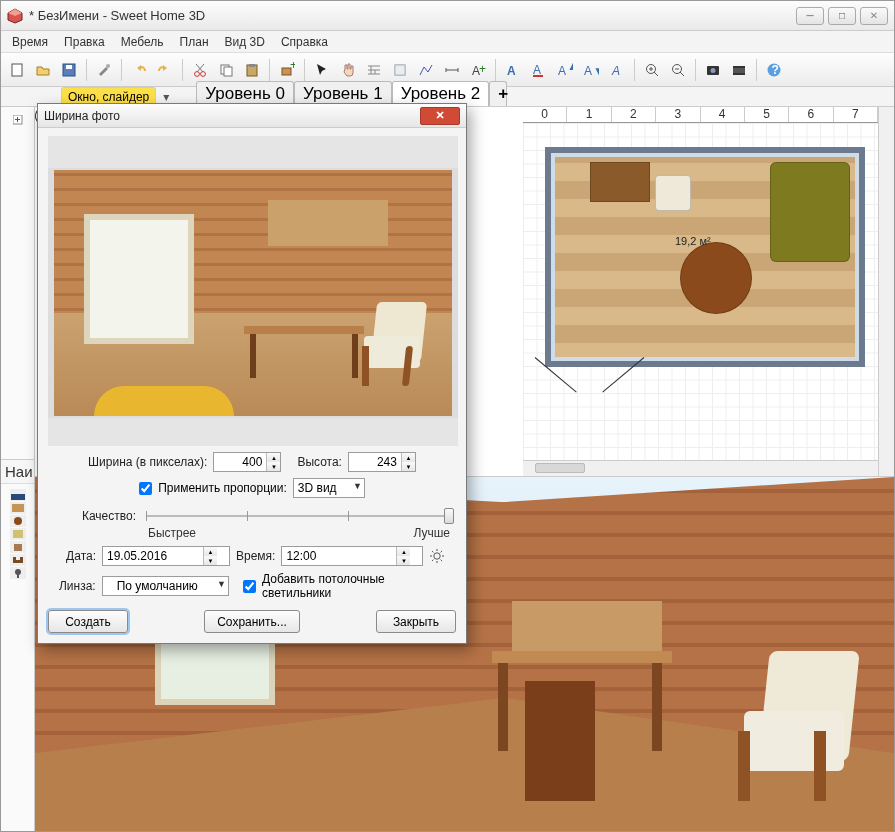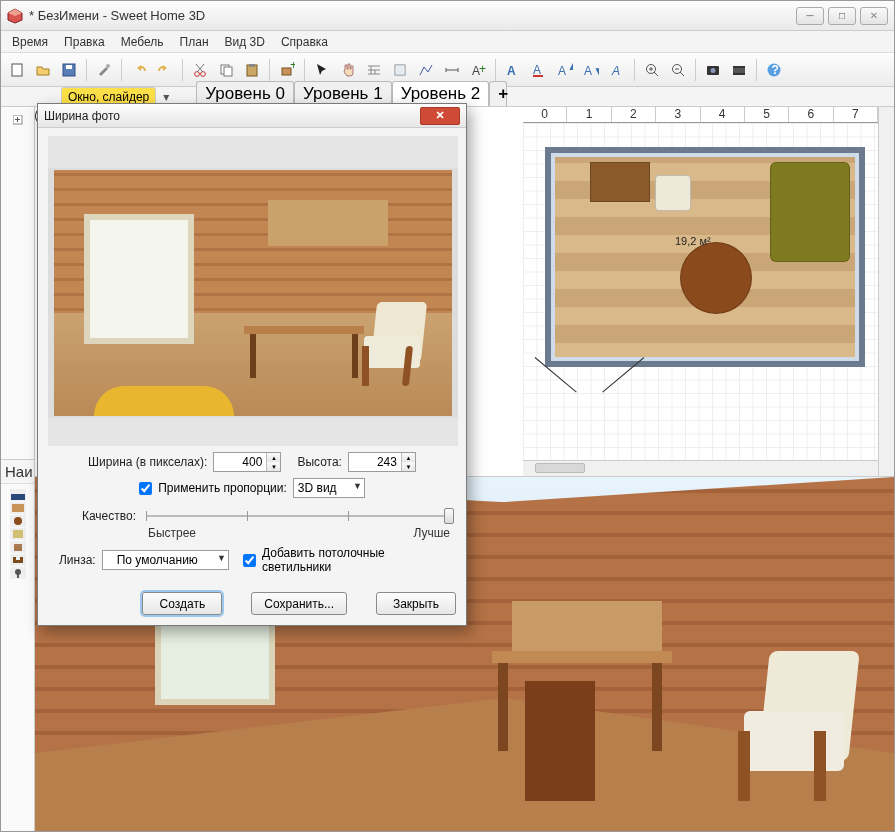--- a/index.html
+++ b/index.html
@@ -111,21 +111,21 @@
   select, .combo { height:20px; border:1px solid #9c9c9c; background:#fff; font-size:12px; padding:0 16px 0 4px; position:relative; display:inline-flex; align-items:center; }
   .combo .arr { position:absolute; right:2px; top:2px; font-size:9px; color:#333; }
   input[type=checkbox] { width:13px; height:13px; }
   .slider-wrap { margin:8px 4px 2px; }
   .slider-labelrow { display:flex; align-items:center; gap:10px; }
   .slider { flex:1; height:20px; position:relative; }
   .slider .track { position:absolute; top:9px; left:0; right:0; height:2px; background:#bbb; }
   .slider .tick { position:absolute; top:5px; width:1px; height:10px; background:#999; }
   .slider .thumb { position:absolute; top:2px; width:10px; height:16px; background:linear-gradient(#fafafa,#dcdcdc); border:1px solid #888; border-radius:2px; }
   .slider-ends { display:flex; justify-content:space-between; font-size:11px; color:#333; padding:0 2px 0 96px; }
-  .btnrow { display:flex; justify-content:flex-end; gap:29px; margin-top:18px; }
+  .btnrow { display:flex; justify-content:space-between; gap:0; margin-top:10px; }
   .pushbtn { min-width:80px; height:23px; border:1px solid #8a8a8a; border-radius:3px; background:linear-gradient(#fdfdfd,#e6e6e6); padding:0 12px; font-size:12px; cursor:default; }
   .pushbtn.primary { box-shadow: 0 0 0 2px #9ec7ef; }
   .sun-icon { width:16px; height:16px; display:inline-block; }
 
   svg { display:block; }
 </style>
 </head>
 <body>
 
 <div class="main-window">
@@ -498,20 +498,46 @@
               <div class="tick" style="left:99%"></div>
             <div class="thumb" style="left:calc(99% - 5px);"></div>
           </div>
         </div>
         <div class="slider-ends">
           <span>Быстрее</span>
           <span>Лучше</span>
         </div>
       </div>
 
+      <div class="form-row lalign">
+        <label class="fl" style="width:44px;">Дата:</label>
+        <div class="spin" style="width:128px;">
+          <input style="width: 100px; text-align: left;" value="19.05.2016">
+          <div class="btns">
+              <div>▲</div>
+              <div>▼</div>
+            </div>
+        </div>
+        <label class="fl">Время:</label>
+        <div class="spin" style="width:142px;">
+          <input style="width: 114px; text-align: left;" value="12:00">
+          <div class="btns">
+              <div>▲</div>
+              <div>▼</div>
+            </div>
+        </div>
+        <span class="sun-icon">
+          <svg viewBox="0 0 16 16">
+              <circle cx="8" cy="8" r="3.2" fill="none" stroke="#555"></circle>
+              <g stroke="#555">
+                <path d="M8 1v2M8 13v2M1 8h2M13 8h2M3 3l1.4 1.4M11.6 11.6L13 13M13 3l-1.4 1.4M4.4 11.6L3 13"></path>
+              </g>
+            </svg>
+        </span>
+      </div>
 
       <div class="form-row lalign">
         <label class="fl" style="width:44px;">Линза:</label>
         <div class="combo" style="width:128px;padding-left:14px;">
           <span>По умолчанию</span>
           <span class="arr">▼</span>
         </div>
         <input type="checkbox" checked="" style="margin-left: 8px;">
         <label>Добавить потолочные светильники</label>
       </div>

